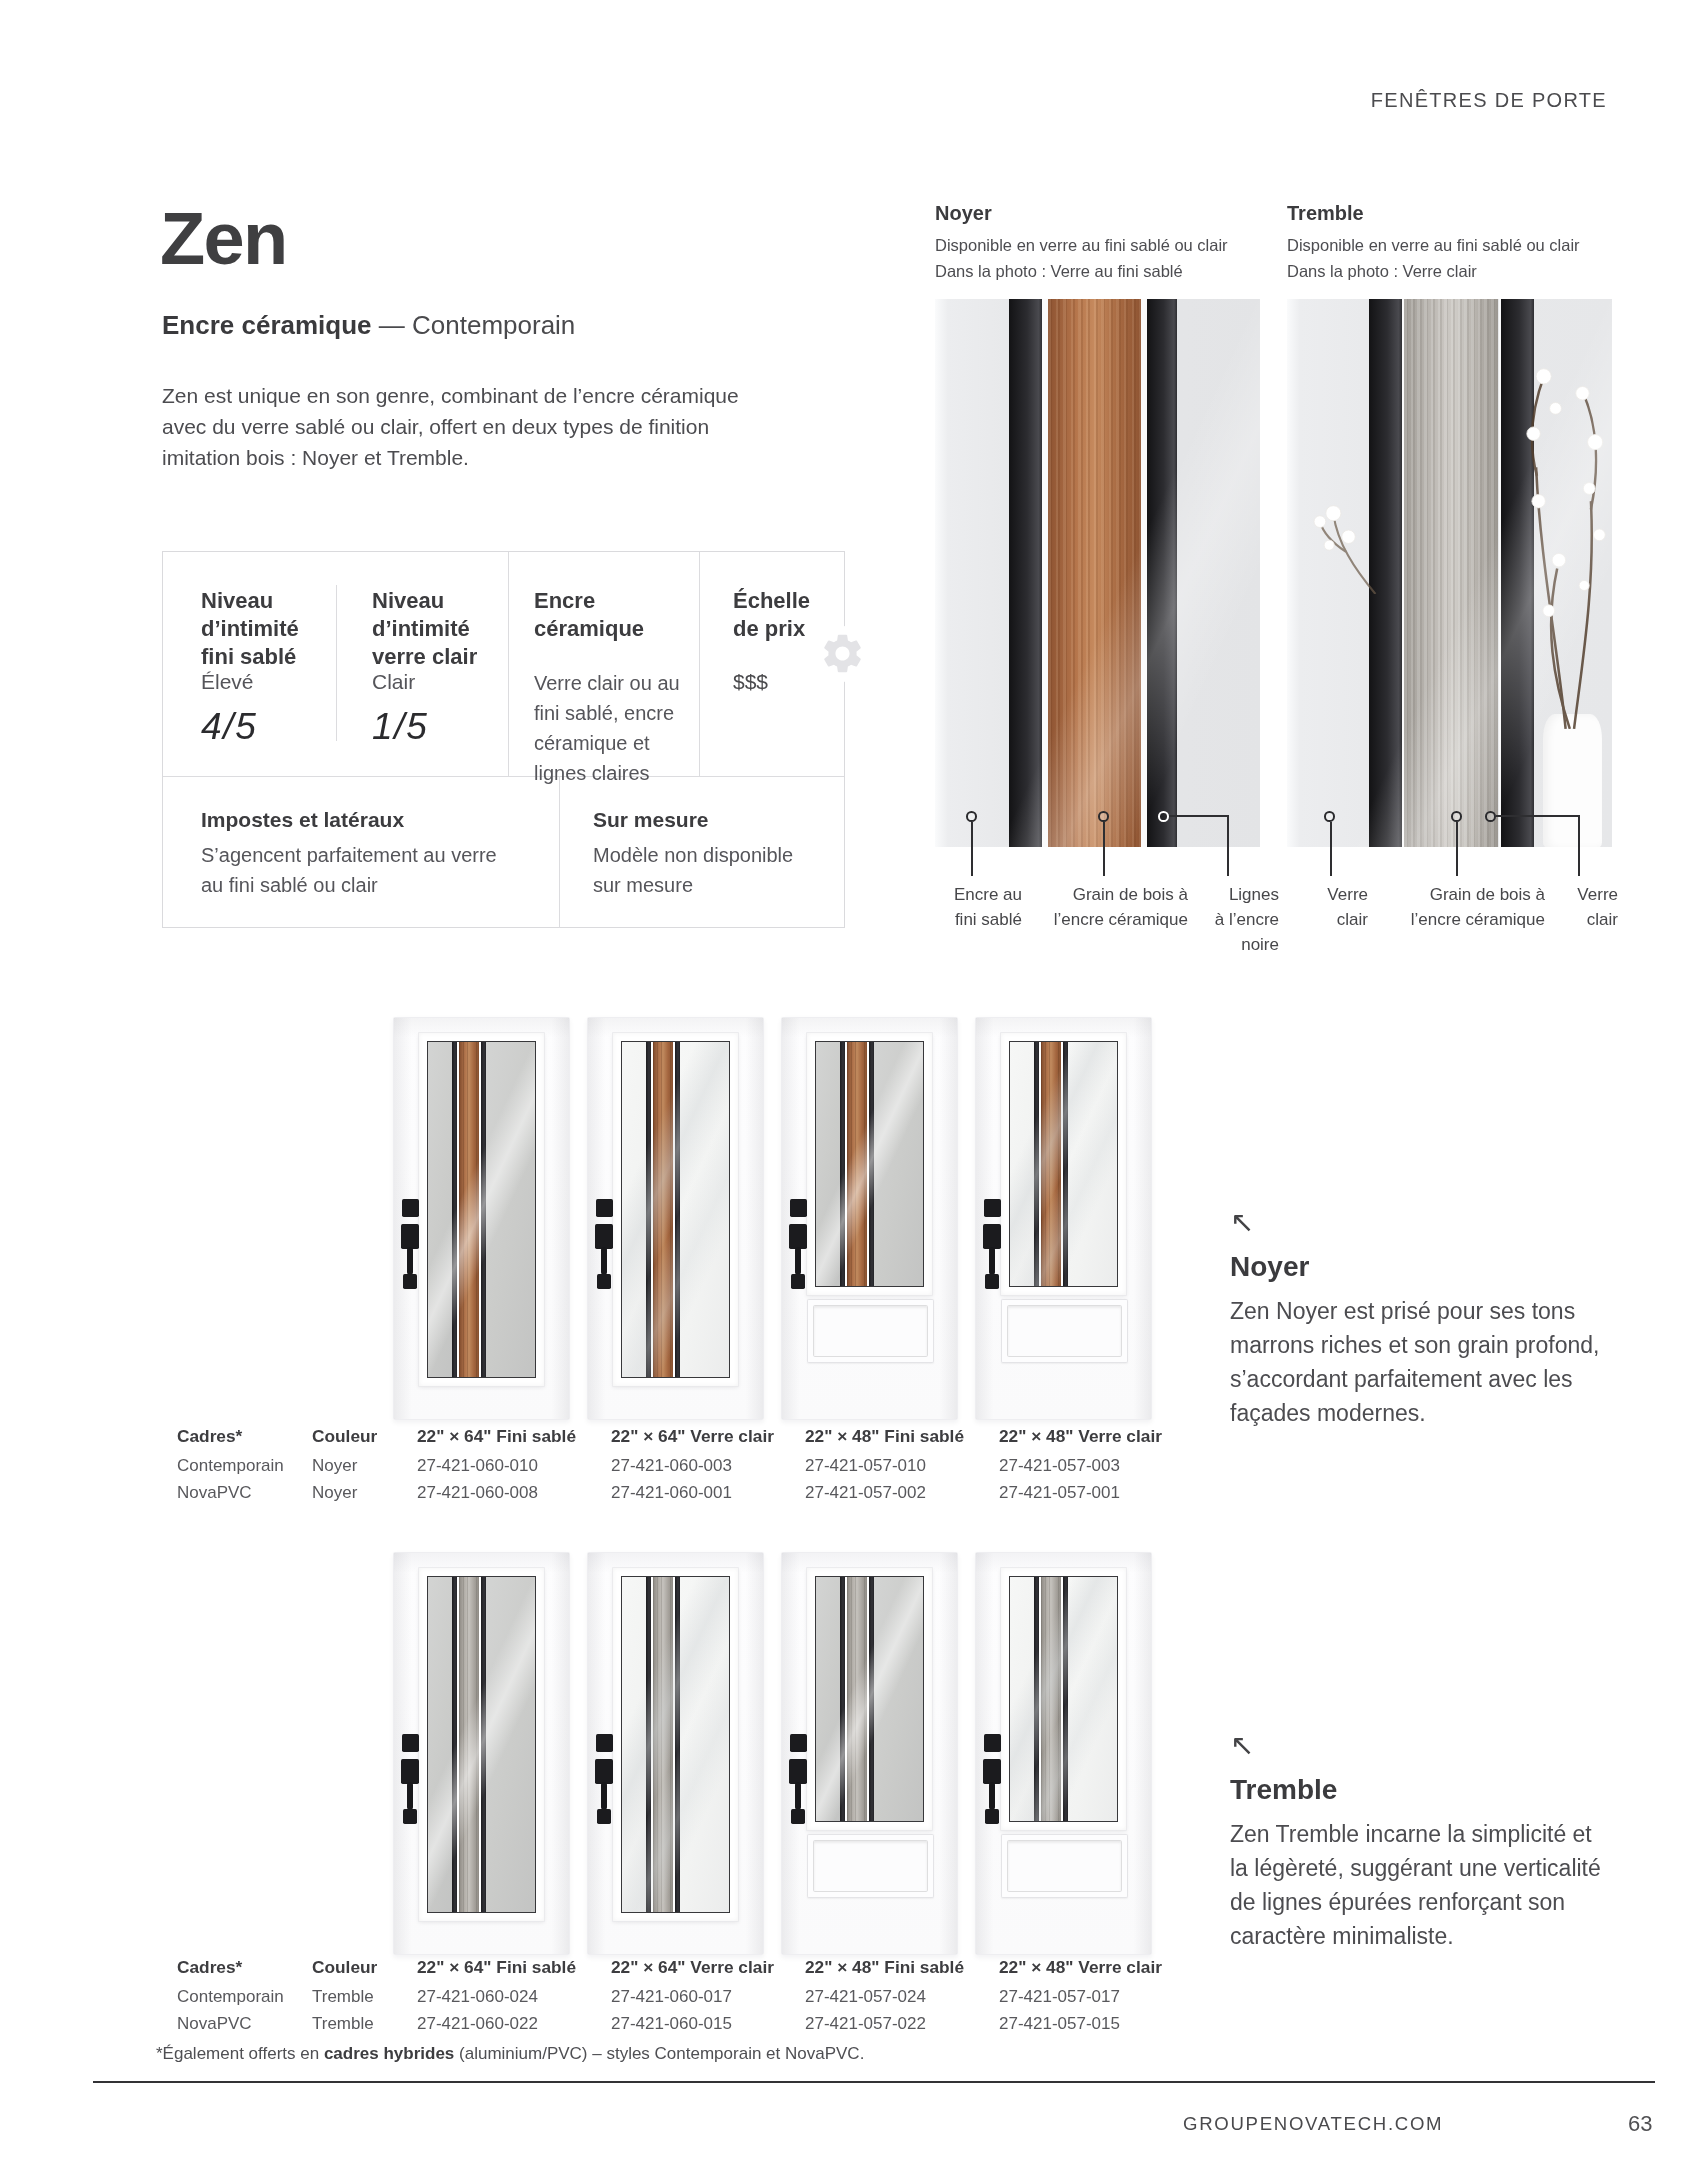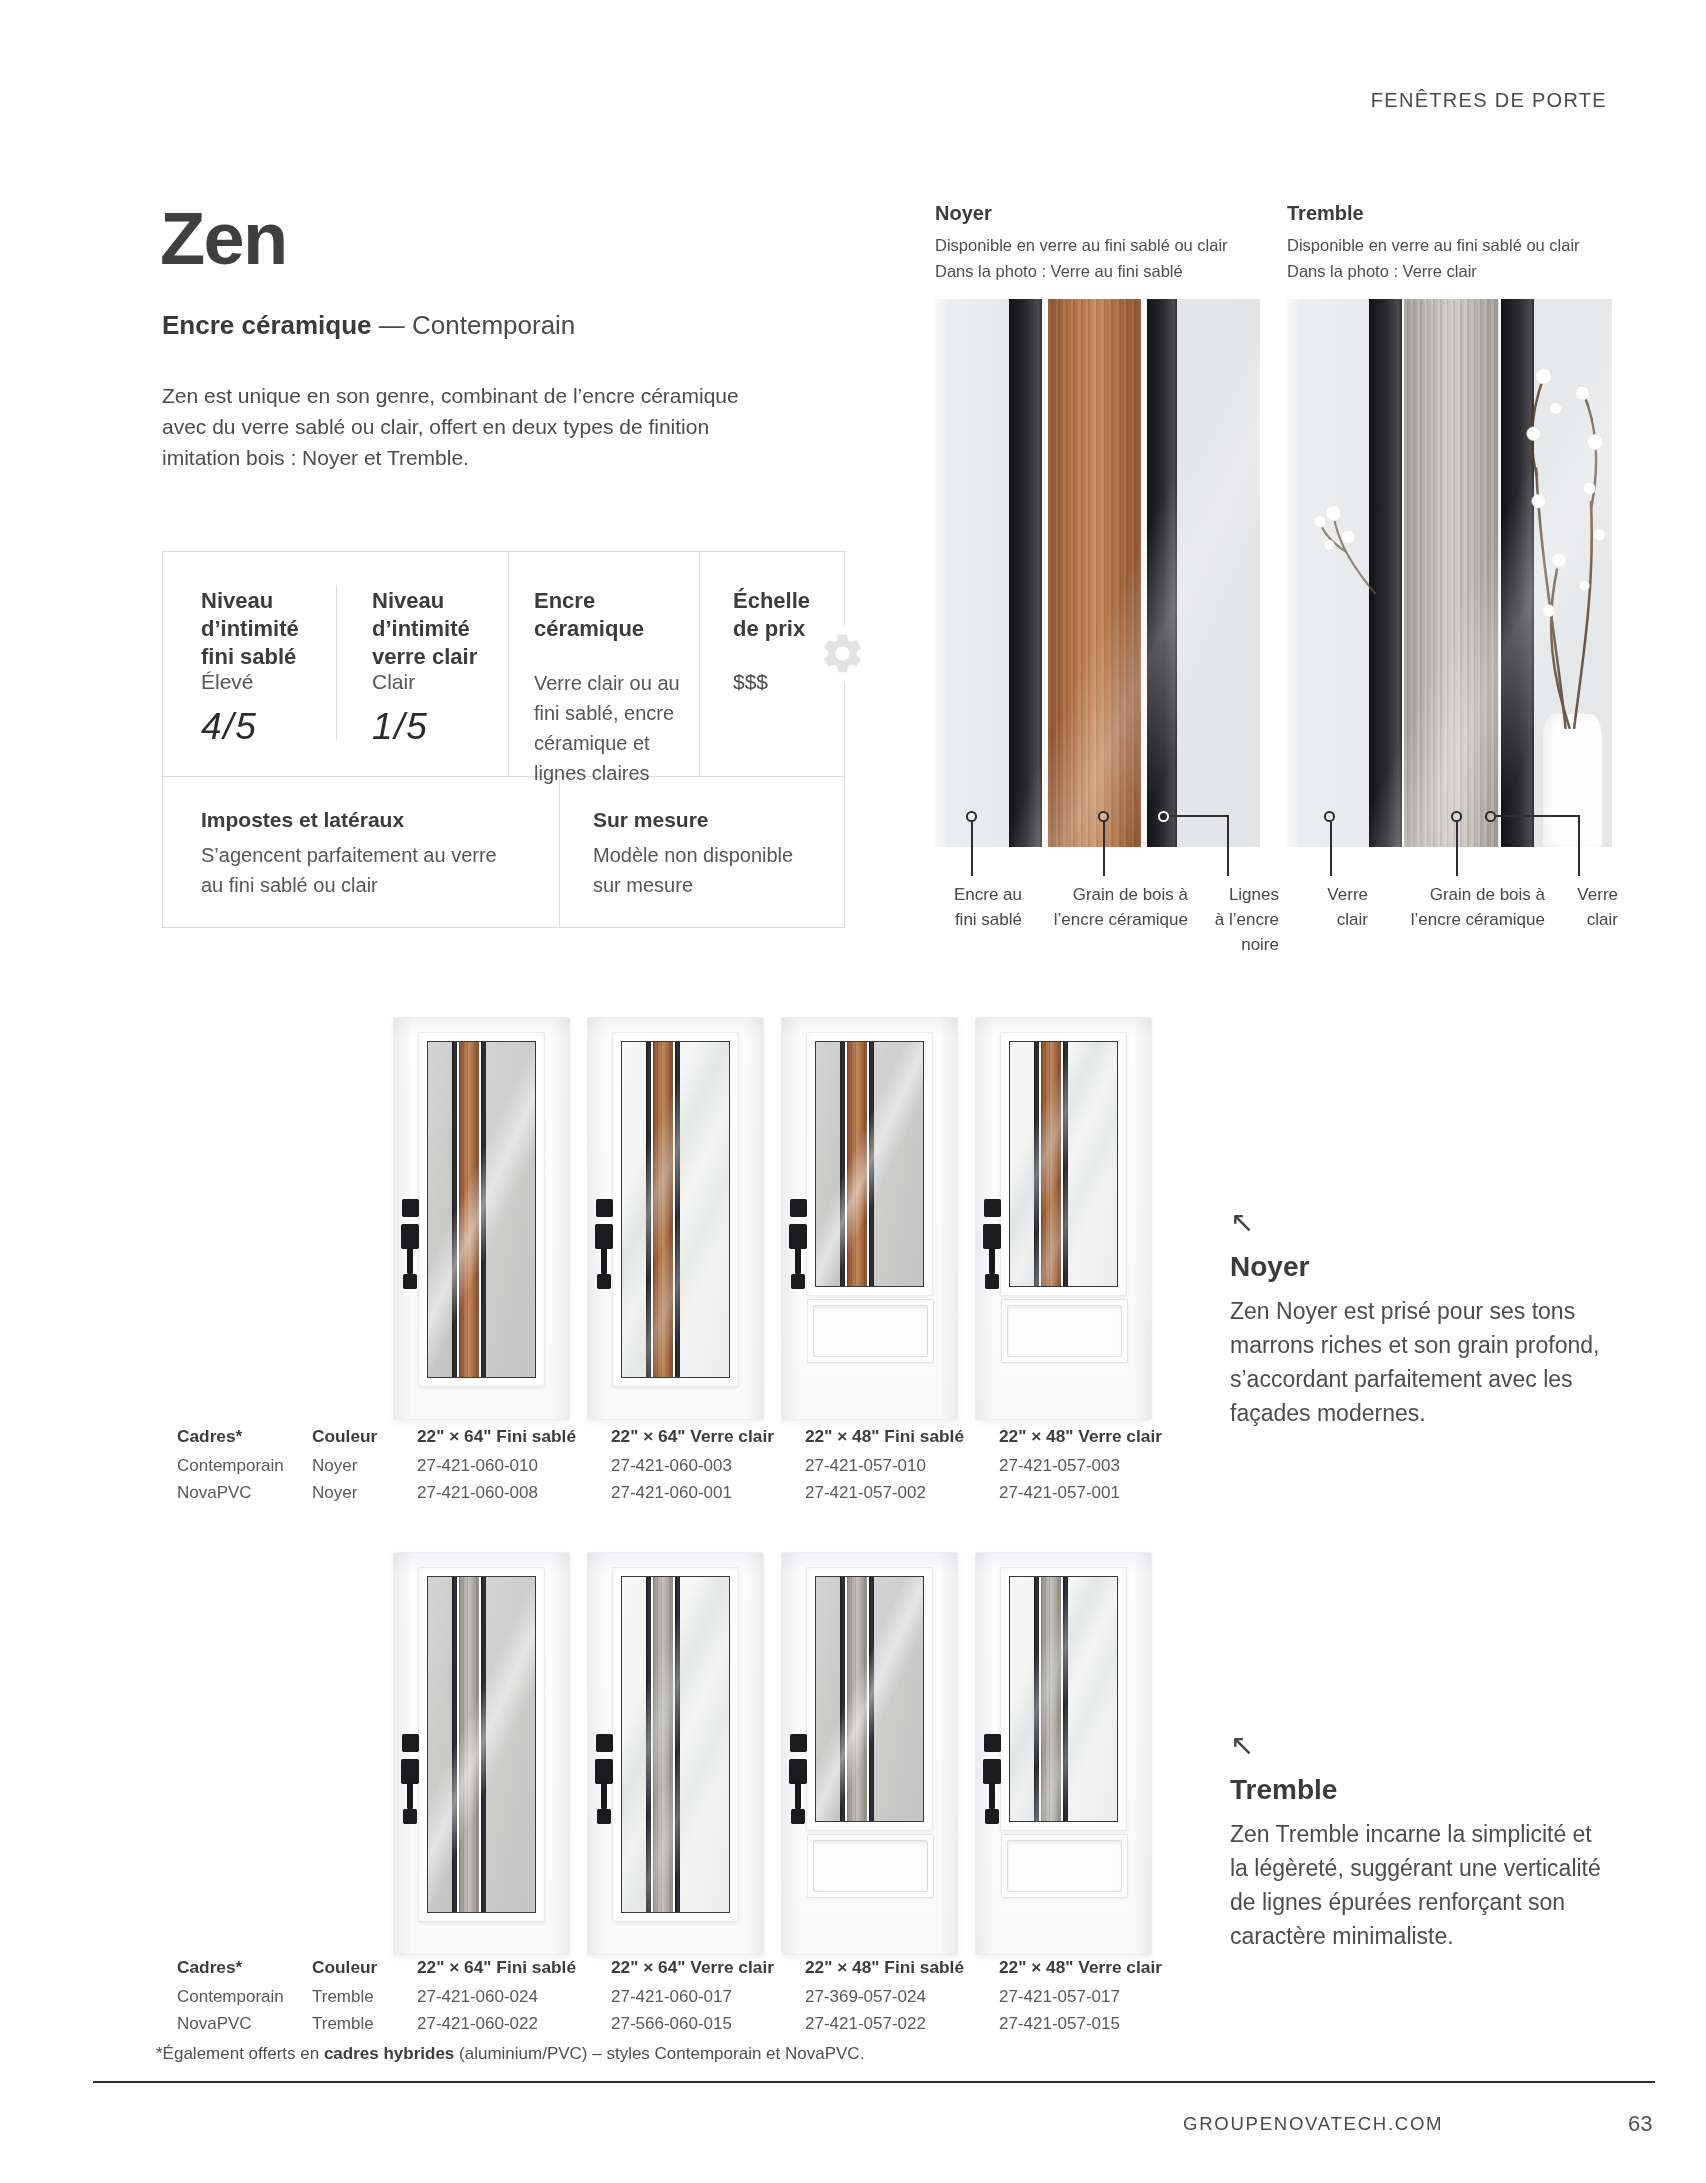--- a/index.html
+++ b/index.html
@@ -419,28 +419,28 @@
         <div>22" × 64" Fini sablé</div>
         <div>22" × 64" Verre clair</div>
         <div>22" × 48" Fini sablé</div>
         <div>22" × 48" Verre clair</div>
       </div>
       <div class="cat-row body">
         <div>Contemporain</div>
         <div>Tremble</div>
         <div>27-421-060-024</div>
         <div>27-421-060-017</div>
-        <div>27-369-057-024</div>
+        <div>27-421-057-024</div>
         <div>27-421-057-017</div>
       </div>
       <div class="cat-row body">
         <div>NovaPVC</div>
         <div>Tremble</div>
         <div>27-421-060-022</div>
-        <div>27-566-060-015</div>
+        <div>27-421-060-015</div>
         <div>27-421-057-022</div>
         <div>27-421-057-015</div>
       </div>
     </div>
   <div class="abs footnote">
     <span>*Également offerts en </span><b>cadres hybrides</b><span> (aluminium/PVC) – styles Contemporain et NovaPVC.</span>
   </div>
 
   <div class="abs descblk" style="left:1230px;top:1208px;">
     <div class="arrow">↖</div>

